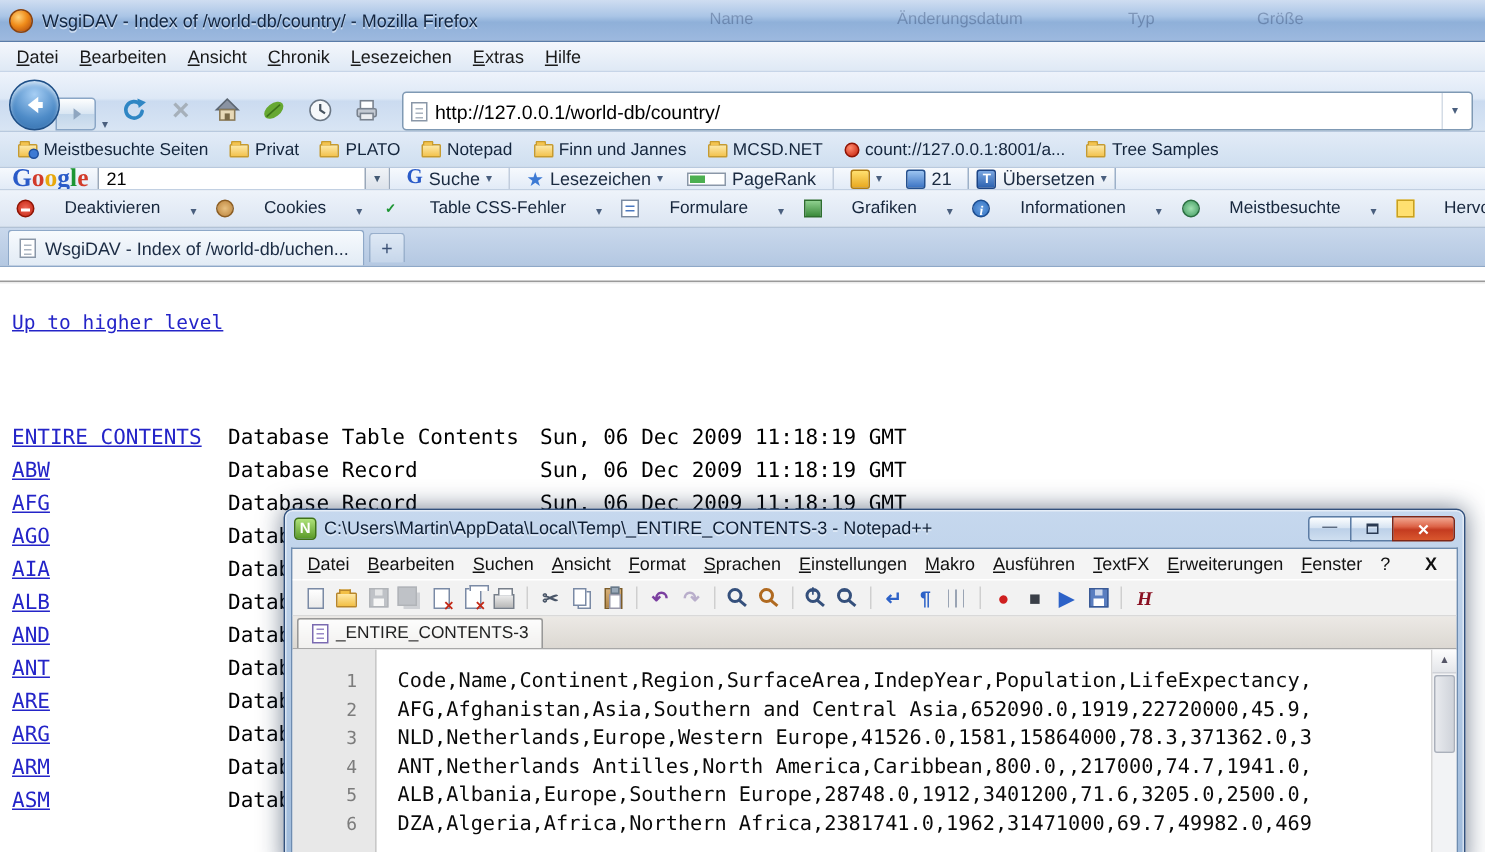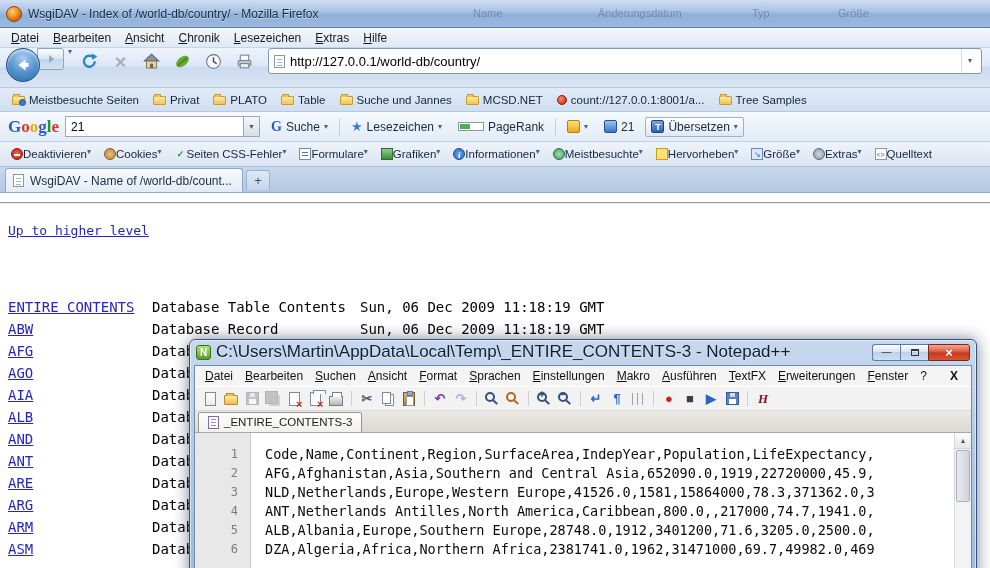--- a/index.html
+++ b/index.html
@@ -11,21 +11,21 @@
 .titlebar{height:28px;background:linear-gradient(#cfddf1 0%,#aac5e6 40%,#8fb0d9 55%,#9db9df 100%);border-bottom:1px solid #5a7ca8;display:flex;align-items:center;padding:0 6px;position:relative}
 .ff-icon{width:16px;height:16px;border-radius:50%;background:radial-gradient(circle at 38% 32%,#ffd27a 0%,#f08c1a 45%,#b85410 85%);border:1px solid #8a4410;margin-right:6px;flex:none}
 .win-title{font-size:12px;color:#13253f;text-shadow:0 1px 0 rgba(255,255,255,.55);white-space:nowrap}
 .ghost{position:absolute;top:7px;font-size:11px;color:rgba(25,45,85,.32)}
 
 
 .menubar{height:20px;background:linear-gradient(#f4f7fc,#dfe9f5);border-bottom:1px solid #c7d5e8;display:flex;align-items:center;padding-left:4px;font-size:12px;color:#1a1a1a}
 .mi{padding:2px 7px;white-space:nowrap;cursor:default}
 
 
-.navbar{height:40px;background:linear-gradient(#eef3fb 0%,#dde8f6 45%,#cbdbf0 50%,#d8e5f4 100%);border-bottom:1px solid #b8c9de;display:flex;align-items:flex-start;padding:0 8px 0 6px;gap:4px}
+.navbar{height:40px;background:linear-gradient(#eef3fb 0%,#dde8f6 45%,#cbdbf0 50%,#d8e5f4 100%);border-bottom:1px solid #b8c9de;display:flex;align-items:flex-end;padding:0 8px 0 6px;gap:4px}
 .back-btn{width:34px;height:34px;border-radius:50%;background:radial-gradient(circle at 50% 28%,#a6cef4 0%,#4f8cc8 58%,#2f6aa8 100%);border:1px solid #1f4f86;display:flex;align-items:center;justify-content:center;box-shadow:inset 0 2px 3px rgba(255,255,255,.65);flex:none;z-index:2}
 .fwd-btn{width:27px;height:22px;border-radius:0 3px 3px 0;background:linear-gradient(#fdfefe,#d8e5f2 50%,#c2d6ea 51%,#d4e2f0);border:1px solid #8aa6c6;display:flex;align-items:center;justify-content:center;margin-left:-7px;flex:none}
 .drop{font-size:8px;color:#4a5f7e;line-height:1}
 .drop::after{content:"▾"}
 .tool-btn{width:27px;height:27px;display:flex;align-items:center;justify-content:center;flex:none;border-radius:3px}
 .stop-x{font-size:20px;font-weight:bold;color:#a6b0ba;line-height:1}
 .stop-x::after{content:"×"}
 .urlbar{flex:1;height:26px;background:#fff;border:1px solid #7f99b4;border-radius:3px;display:flex;align-items:center;padding:0 3px 0 5px;margin-left:6px}
 .urlbar input{flex:1;border:none;outline:none;font-size:13px;color:#000;background:transparent;font-family:"Liberation Sans",sans-serif;padding-left:5px}
 .url-drop{width:17px;height:100%;border-left:1px solid #d4dce6;display:flex;align-items:center;justify-content:center}
@@ -35,21 +35,21 @@
 
 .bookmarksbar{height:24px;background:linear-gradient(#e2ebf7,#cfdff0);border-bottom:1px solid #b8c9de;display:flex;align-items:center;padding-left:6px;gap:2px;font-size:11.5px;color:#14253c;white-space:nowrap;overflow:hidden}
 .bm{display:flex;align-items:center;gap:4px;padding:2px 6px;border-radius:2px;flex:none}
 .ic{display:inline-block;position:relative;flex:none}
 .ic-folder,.ic-smart-folder{width:13px;height:9px;background:linear-gradient(#fde9a8,#f3c34f);border:1px solid #c79b2e;border-radius:1px;margin-top:2px}
 .ic-folder::before,.ic-smart-folder::before{content:"";position:absolute;top:-3px;left:0;width:5px;height:2px;background:#f3c34f;border:1px solid #c79b2e;border-bottom:none;border-radius:1px 1px 0 0}
 .ic-smart-folder::after{content:"";position:absolute;right:-2px;bottom:-2px;width:5px;height:5px;border-radius:50%;background:#3d7ad4;border:1px solid #1e4f9e}
 .ic-red-dot{width:10px;height:10px;border-radius:50%;background:radial-gradient(circle at 35% 32%,#ff8a6e,#c41d08);border:1px solid #8e1404}
 
 
-.googlebar{height:30px;background:linear-gradient(#f6f9fd,#e2ebf7);border-bottom:1px solid #c2d0e2;display:flex;align-items:center;padding-left:8px;font-size:12px;color:#1a2a40;gap:6px;white-space:nowrap;overflow:hidden}
+.googlebar{height:15px;background:linear-gradient(#f6f9fd,#e2ebf7);border-bottom:1px solid #c2d0e2;display:flex;align-items:center;padding-left:8px;font-size:12px;color:#1a2a40;gap:6px;white-space:nowrap;overflow:hidden}
 .glogo{font-family:"Liberation Serif",serif;font-weight:bold;font-size:17px;flex:none}
 .gsearch{width:195px;height:21px;border:1px solid #9aa8ba;background:#fff;display:flex;align-items:center;flex:none}
 .gsearch input{flex:1;min-width:0;border:none;outline:none;font-size:12px;padding-left:5px;background:transparent;font-family:"Liberation Sans",sans-serif}
 .combo{width:16px;height:100%;background:linear-gradient(#f4f6f9,#d8dfe8);border-left:1px solid #9aa8ba;display:flex;align-items:center;justify-content:center;font-size:7px;color:#445a74}
 .combo::after{content:"▼"}
 .gbtn{display:flex;align-items:center;gap:4px;padding:2px 5px;border-radius:2px;flex:none}
 .gsep{width:1px;height:18px;background:#c2cddd;flex:none}
 .gG{color:#2a5bc8;font-weight:bold;font-family:"Liberation Serif",serif;font-size:14px}
 .star::after{content:"★";color:#3d7ad4;font-size:13px}
 .prmeter{width:26px;height:9px;border:1px solid #8a97a8;background:#fff;position:relative}
@@ -58,21 +58,21 @@
 .abc .chk::after{content:"✓";color:#1e9634;font-size:8px;font-weight:bold}
 .sq{width:13px;height:13px;border-radius:2px;flex:none}
 .sq-autofill{background:linear-gradient(#ffe070,#e8a820);border:1px solid #b07c14}
 .sq-highlight{background:linear-gradient(#9cc4f0,#3c74c4);border:1px solid #24508e}
 .translate-btn{border:1px solid #9cb0c8;background:linear-gradient(#fefefe,#dfe8f3)}
 .tico{width:13px;height:13px;border-radius:2px;background:linear-gradient(#7aa6e0,#2c62b0);border:1px solid #1c4484;color:#fff;font-size:9px;font-weight:bold;display:flex;align-items:center;justify-content:center}
 .tico::after{content:"T"}
 
 
 .webdevbar{height:25px;background:linear-gradient(#eef3fa,#dbe5f2);border-bottom:1px solid #b2c2d6;display:flex;align-items:center;padding-left:6px;gap:3px;font-size:11.5px;color:#16263c;white-space:nowrap;overflow:hidden}
-.wd{display:flex;align-items:flex-start;gap:0;padding:2px 5px;flex:none}
+.wd{display:flex;align-items:flex-end;gap:20px;padding:2px 5px;flex:none}
 .wdi{width:12px;height:12px;display:inline-block;position:relative;flex:none;font-size:9px;line-height:12px;text-align:center}
 .wd-disable{border-radius:50%;background:radial-gradient(#f06a5a,#c22210);border:1px solid #8e1404}
 .wd-disable::after{content:"";position:absolute;left:2px;top:5px;right:2px;height:2px;background:#fff}
 .wd-cookie{border-radius:50%;background:radial-gradient(#e8c080,#b9813a);border:1px solid #8a5c22}
 .wd-css{color:#1e9634;font-weight:bold}
 .wd-css::after{content:"✓"}
 .wd-form{background:#fff;border:1px solid #7a8aa0}
 .wd-form::after{content:"";position:absolute;left:2px;top:3px;right:2px;height:1px;background:#4a78c0;box-shadow:0 3px 0 #4a78c0}
 .wd-image{background:linear-gradient(#8fd08f,#3a8a3a);border:1px solid #2e6e2e}
 .wd-info{border-radius:50%;background:radial-gradient(#6aa0e0,#2e6fc0);border:1px solid #1c4c8e;color:#fff;font-family:"Liberation Serif",serif;font-style:italic;font-weight:bold}
@@ -99,21 +99,21 @@
 .lrow{position:relative;height:22px;font-size:14px}
 .lrow a{position:absolute;left:8px;top:2px;color:#2424c8;text-decoration:underline}
 .lrow .ltype{position:absolute;left:152px;top:2px;color:#000}
 .lrow .ldate{position:absolute;left:360px;top:2px;color:#000}
 
 
 .np{position:absolute;left:189px;top:339px;width:788px;height:240px;border-radius:6px 6px 0 0;background:linear-gradient(#c6d8ee,#9db9da);border:1px solid #33517c;box-shadow:0 0 16px rgba(10,30,60,.55),inset 0 0 0 1px rgba(255,255,255,.55);z-index:50}
 .np-title{height:24px;display:flex;align-items:center;padding:0 6px;gap:5px}
 .np-ico{width:15px;height:15px;border-radius:3px;background:linear-gradient(#aee27a,#5a9a28);border:1px solid #3f7218;color:#fff;font-size:10px;font-weight:bold;display:flex;align-items:center;justify-content:center;flex:none}
 .np-ico::after{content:"N"}
-.np-title .t{font-size:17px;color:#0e1e34;flex:1;white-space:nowrap;overflow:hidden;text-shadow:0 1px 0 rgba(255,255,255,.5)}
+.np-title .t{font-size:12px;color:#0e1e34;flex:1;white-space:nowrap;overflow:hidden;text-shadow:0 1px 0 rgba(255,255,255,.5)}
 .np-btns{display:flex;flex:none}
 .npb{width:28px;height:17px;border:1px solid #5c7ca4;background:linear-gradient(#fdfeff,#d7e4f2 45%,#bcd0e8 50%,#cfdff0);display:flex;align-items:center;justify-content:center;font-size:10px;color:#2a3a52;line-height:1}
 .npb.min{border-radius:3px 0 0 3px;border-right:none}
 .npb.max{border-right:none}
 .maxglyph{width:8px;height:7px;border:1px solid #2a3a52;border-top-width:2px}
 .npb.cls{width:42px;border-radius:0 3px 3px 0;background:linear-gradient(#f2a892,#dd6448 40%,#c43b20 55%,#d9572e);border-color:#7e2616;color:#fff;font-size:13px;font-weight:bold}
 .np-client{position:absolute;left:4px;right:4px;top:25px;bottom:0;background:#f0f0f0;border:1px solid #6e8cb0;border-bottom:none;display:flex;flex-direction:column;overflow:hidden}
 .np-menu{height:20px;display:flex;align-items:center;padding:0 4px;font-size:12px;color:#111;background:#f4f4f4;flex:none}
 .np-menu .mi{padding:2px 6px}
 .np-menu .x{margin-left:auto;font-weight:bold;padding:2px 9px}
@@ -247,25 +247,25 @@
       <span class="bm">
         <span class="ic ic-folder"></span>
         <span>Privat</span>
       </span>
       <span class="bm">
         <span class="ic ic-folder"></span>
         <span>PLATO</span>
       </span>
       <span class="bm">
         <span class="ic ic-folder"></span>
-        <span>Table</span>
+        <span>Notepad</span>
       </span>
       <span class="bm">
         <span class="ic ic-folder"></span>
-        <span>Suche und Jannes</span>
+        <span>Finn und Jannes</span>
       </span>
       <span class="bm">
         <span class="ic ic-folder"></span>
         <span>MCSD.NET</span>
       </span>
       <span class="bm">
         <span class="ic ic-red-dot"></span>
         <span>count://127.0.0.1:8001/a...</span>
       </span>
       <span class="bm">
@@ -317,21 +317,21 @@
         <span>Deaktivieren</span>
         <span class="drop"></span>
       </span>
       <span class="wd">
         <span class="wdi wd-cookie"></span>
         <span>Cookies</span>
         <span class="drop"></span>
       </span>
       <span class="wd">
         <span class="wdi wd-css"></span>
-        <span>Seiten CSS-Fehler</span>
+        <span>Table CSS-Fehler</span>
         <span class="drop"></span>
       </span>
       <span class="wd">
         <span class="wdi wd-form"></span>
         <span>Formulare</span>
         <span class="drop"></span>
       </span>
       <span class="wd">
         <span class="wdi wd-image"></span>
         <span>Grafiken</span>
@@ -364,21 +364,21 @@
       </span>
       <span class="wd">
         <span class="wdi wd-source"></span>
         <span>Quelltext</span>
       </span>
     </div>
 
   <div class="tabbar">
     <span class="tab">
       <span class="pgico"></span>
-      <span>WsgiDAV - Name of /world-db/count...</span>
+      <span>WsgiDAV - Index of /world-db/uchen...</span>
     </span>
     <span class="newtab">+</span>
   </div>
 
   <div class="content">
     <hr>
     <a class="uplink">Up to higher level</a>
     <div class="listing">
         <div class="lrow">
           <a>ENTIRE CONTENTS</a>

